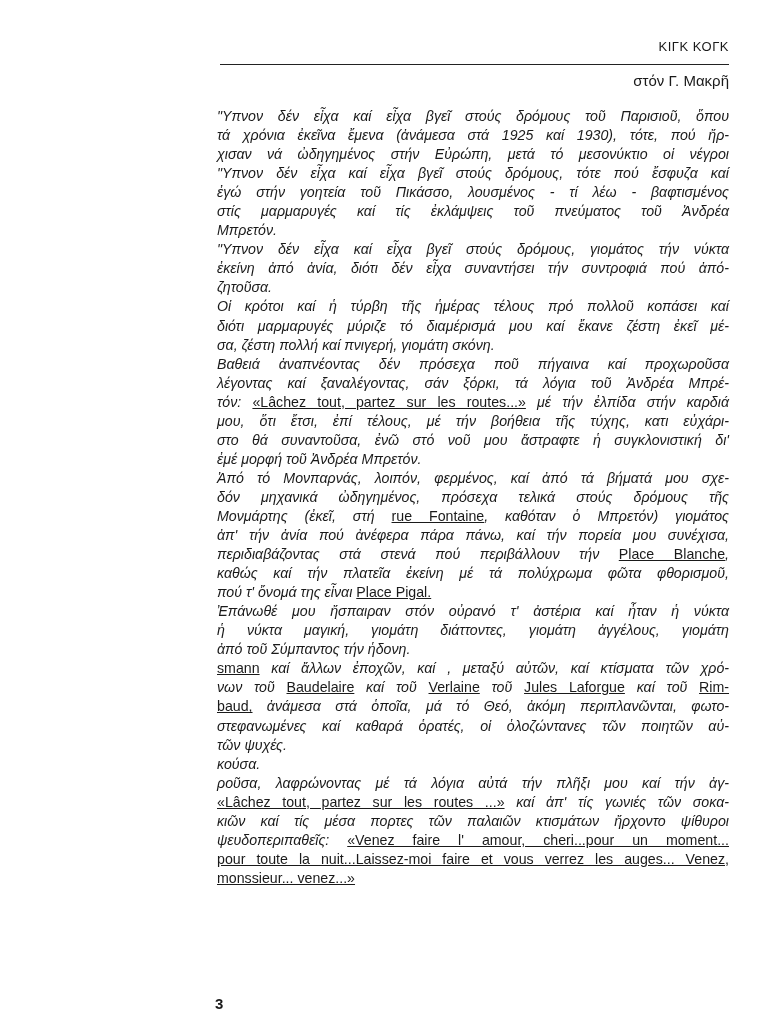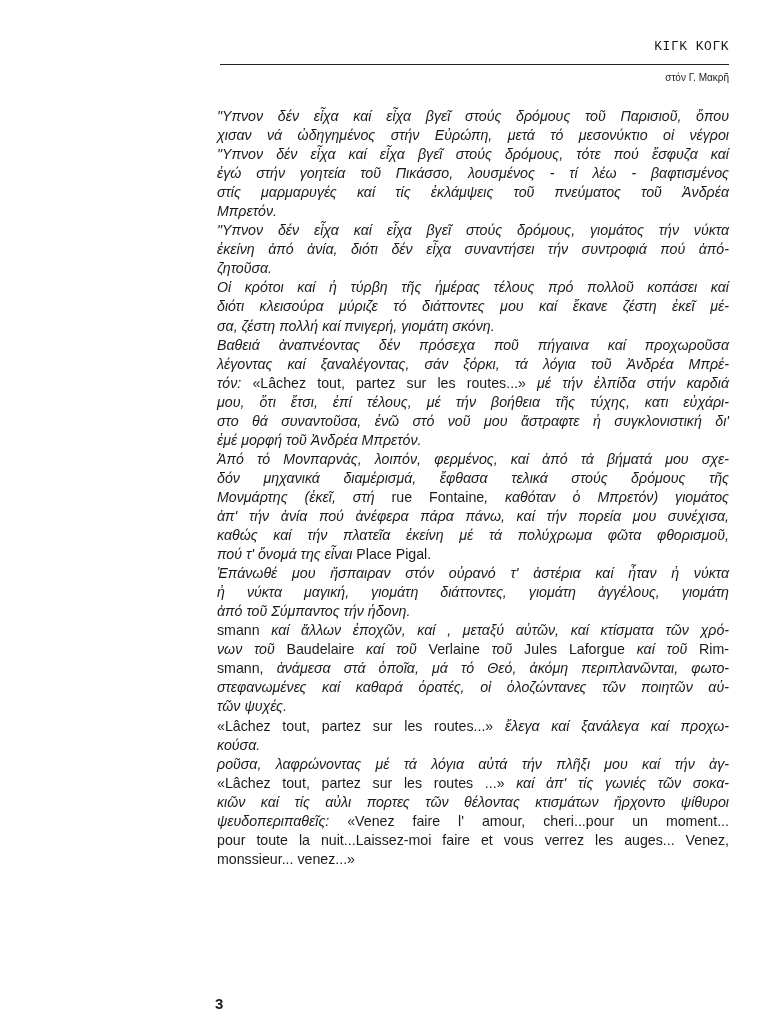--- a/index.html
+++ b/index.html
@@ -1,72 +1,73 @@
 <!DOCTYPE html>
 <html><head>
 <meta charset="utf-8">
 <style>
   html, body { margin: 0; padding: 0; background: #ffffff; }
   body { width: 767px; height: 1024px; position: relative; overflow: hidden;
          font-family: "Liberation Sans", sans-serif; color: #1a1a1a; }
-  .header-title { position: absolute; right: 38px; top: 39px; font-size: 13px; letter-spacing: 0.5px; font-family: Liberation Mono, monospace; }
+  .header-title { position: absolute; right: 38px; top: 39px; font-size: 13px; letter-spacing: 0.5px; }
   .header-rule { position: absolute; left: 220px; right: 38px; top: 64px; border-top: 1.5px solid #222; height: 0; }
-  .dedication { position: absolute; right: 38px; top: 72px; font-size: 10px; }
+  .dedication { position: absolute; right: 38px; top: 72px; font-size: 15px; }
   .body-text { position: absolute; left: 217px; top: 107px; width: 512px; font-size: 14.2px; line-height: 19.05px; }
   .line { white-space: nowrap; text-align: justify; text-align-last: justify; height: 19.05px; overflow: visible; }
   .line.last { text-align-last: left; }
   .it { font-style: italic; }
-  .rm { font-style: normal; }
+  .rm { font-style: normal; text-decoration: underline; }
   .page-number { position: absolute; left: 215px; top: 995px; font-size: 15px; font-weight: bold; }
 </style>
 </head>
 <body>
 
 <div>
   <div class="header-title">ΚΙΓΚ ΚΟΓΚ</div>
   <div class="header-rule"></div>
   <div class="dedication">στόν Γ. Μακρῆ</div>
 
   <div class="body-text" id="body-text">
       <div class="line"><span class="it">"Υπνον δέν εἶχα καί εἶχα βγεῖ στούς δρόμους τοῦ Παρισιοῦ, ὅπου</span></div>
+      <div class="line"><span class="it">τά χρόνια ἐκεῖνα ἔμενα (ἀνάμεσα στά 1925 καί 1930), τότε, πού ἤρ-</span></div>
       <div class="line"><span class="it">χισαν νά ὠδηγημένος στήν Εὐρώπη, μετά τό μεσονύκτιο  οἱ νέγροι</span></div>
       <div class="line"><span class="it">"Υπνον δέν εἶχα καί εἶχα βγεῖ στούς δρόμους, τότε πού ἔσφυζα καί</span></div>
       <div class="line"><span class="it">ἐγώ στήν γοητεία τοῦ Πικάσσο, λουσμένος - τί λέω - βαφτισμένος</span></div>
       <div class="line"><span class="it">στίς μαρμαρυγές καί τίς ἐκλάμψεις τοῦ πνεύματος τοῦ Ἀνδρέα</span></div>
       <div class="line last"><span class="it">Μπρετόν.</span></div>
       <div class="line"><span class="it">"Υπνον δέν εἶχα καί εἶχα βγεῖ στούς δρόμους, γιομάτος τήν νύκτα</span></div>
       <div class="line"><span class="it">ἐκείνη ἀπό ἀνία, διότι δέν εἶχα συναντήσει τήν συντροφιά πού ἀπό-</span></div>
       <div class="line last"><span class="it">ζητοῦσα.</span></div>
       <div class="line"><span class="it">Οἱ κρότοι καί ἡ τύρβη τῆς ἡμέρας τέλους πρό πολλοῦ κοπάσει καί</span></div>
-      <div class="line"><span class="it">διότι κλεισούρα μύριζε τό διάττοντες μου καί ἔκανε ζέστη ἐκεῖ μέ-</span></div>
+      <div class="line"><span class="it">διότι μαρμαρυγές μύριζε τό διαμέρισμά μου καί ἔκανε ζέστη ἐκεῖ μέ-</span></div>
       <div class="line last"><span class="it">σα, ζέστη πολλή καί πνιγερή, γιομάτη  σκόνη.</span></div>
       <div class="line"><span class="it">Βαθειά ἀναπνέοντας δέν πρόσεχα ποῦ πήγαινα καί προχωροῦσα</span></div>
       <div class="line"><span class="it">λέγοντας καί ξαναλέγοντας, σάν ξόρκι, τά λόγια τοῦ Ἀνδρέα Μπρέ-</span></div>
       <div class="line"><span class="it">τόν: </span><span class="rm">«Lâchez tout, partez sur les routes...»</span><span class="it"> μέ τήν ἐλπίδα στήν καρδιά</span></div>
       <div class="line"><span class="it">μου, ὅτι ἔτσι, ἐπί τέλους, μέ τήν βοήθεια τῆς τύχης, κατι εὐχάρι-</span></div>
       <div class="line"><span class="it">στο θά συναντοῦσα, ἐνῶ στό νοῦ μου ἄστραφτε ἡ συγκλονιστική δι'</span></div>
       <div class="line last"><span class="it">ἐμέ μορφή τοῦ Ἀνδρέα Μπρετόν.</span></div>
       <div class="line"><span class="it">Ἀπό τό Μονπαρνάς, λοιπόν, φερμένος, καί ἀπό τά βήματά μου σχε-</span></div>
-      <div class="line"><span class="it">δόν μηχανικά διαμέρισμά, ἔφθασα τελικά στούς δρόμους τῆς</span></div>
+      <div class="line"><span class="it">δόν μηχανικά ὠδηγημένος, πρόσεχα τελικά στούς δρόμους τῆς</span></div>
       <div class="line"><span class="it">Μονμάρτης (ἐκεῖ, στή </span><span class="rm">rue Fontaine</span><span class="it">, καθόταν ὁ Μπρετόν) γιομάτος</span></div>
       <div class="line"><span class="it">ἀπ' τήν ἀνία πού ἀνέφερα πάρα πάνω, καί τήν πορεία μου συνέχισα,</span></div>
+      <div class="line"><span class="it">περιδιαβάζοντας στά στενά πού περιβάλλουν τήν </span><span class="rm">Place Blanche</span><span class="it">,</span></div>
       <div class="line"><span class="it">καθώς καί τήν πλατεῖα ἐκείνη μέ τά πολύχρωμα φῶτα φθορισμοῦ,</span></div>
       <div class="line last"><span class="it">πού τ' ὄνομά της εἶναι </span><span class="rm">Place Pigal.</span></div>
       <div class="line"><span class="it">Ἐπάνωθέ μου ἤσπαιραν στόν οὐρανό  τ' ἀστέρια καί ἦταν ἡ νύκτα</span></div>
       <div class="line"><span class="it">ἡ νύκτα μαγική, γιομάτη διάττοντες, γιομάτη ἀγγέλους, γιομάτη</span></div>
       <div class="line last"><span class="it">ἀπό τοῦ Σύμπαντος τήν ἡδονη.</span></div>
       <div class="line"><span class="rm">smann</span><span class="it"> καί ἄλλων ἐποχῶν, καί , μεταξύ αὐτῶν, καί κτίσματα τῶν χρό-</span></div>
       <div class="line"><span class="it">νων τοῦ </span><span class="rm">Baudelaire</span><span class="it"> καί τοῦ </span><span class="rm">Verlaine</span><span class="it"> τοῦ </span><span class="rm">Jules Laforgue</span><span class="it"> καί τοῦ </span><span class="rm">Rim-</span></div>
-      <div class="line"><span class="rm">smann,</span><span class="it"> ἀνάμεσα στά ὁποῖα, μά τό Θεό, ἀκόμη περιπλανῶνται, φωτο-</span></div>
+      <div class="line"><span class="rm">baud,</span><span class="it"> ἀνάμεσα στά ὁποῖα, μά τό Θεό, ἀκόμη περιπλανῶνται, φωτο-</span></div>
       <div class="line"><span class="it">στεφανωμένες καί καθαρά ὁρατές, οἱ ὁλοζώντανες τῶν ποιητῶν αὐ-</span></div>
       <div class="line last"><span class="it">τῶν ψυχές.</span></div>
-      <div class="line"><span class="rm">«Lâchez tout, partez sur les routes...»</span><span class="it"> ἔλεγα καί ξανάλεγα καί προχω-</span></div>
       <div class="line last"><span class="it">κούσα.</span></div>
       <div class="line"><span class="it">ροῦσα, λαφρώνοντας μέ τά λόγια αὐτά τήν πλῆξι μου καί τήν ἀγ-</span></div>
       <div class="line"><span class="rm">«Lâchez tout, partez sur les routes ...»</span><span class="it"> καί ἀπ' τίς γωνιές τῶν σοκα-</span></div>
-      <div class="line"><span class="it">κιῶν καί τίς αὐλι πορτες τῶν θέλοντας κτισμάτων ἤρχοντο ψίθυροι</span></div>
+      <div class="line"><span class="it">κιῶν καί τίς μέσα πορτες τῶν παλαιῶν κτισμάτων ἤρχοντο ψίθυροι</span></div>
       <div class="line"><span class="it">ψευδοπεριπαθεῖς: </span><span class="rm">«Venez faire l' amour, cheri...pour un moment...</span></div>
       <div class="line"><span class="rm">pour toute la nuit...Laissez-moi faire et vous verrez les auges... Venez,</span></div>
       <div class="line last"><span class="rm">monssieur... venez...»</span></div>
     </div>
 
   <div class="page-number">3</div>
 </div>
 
 </body></html>

